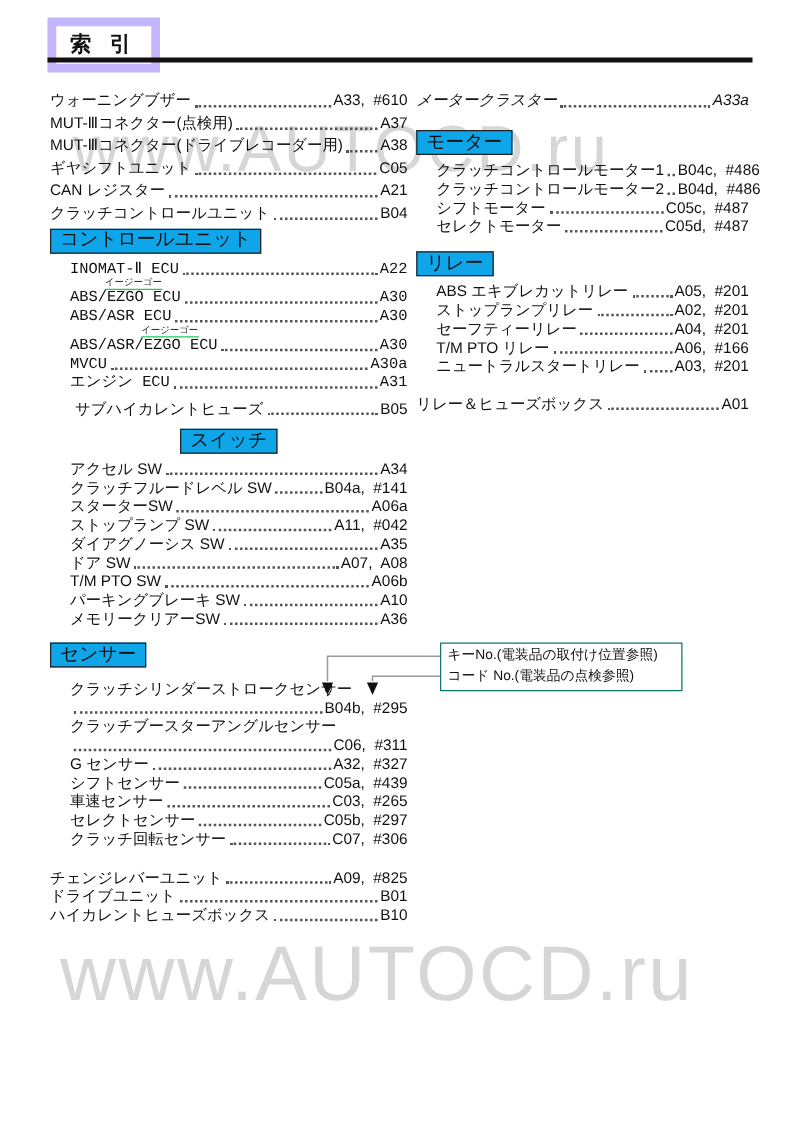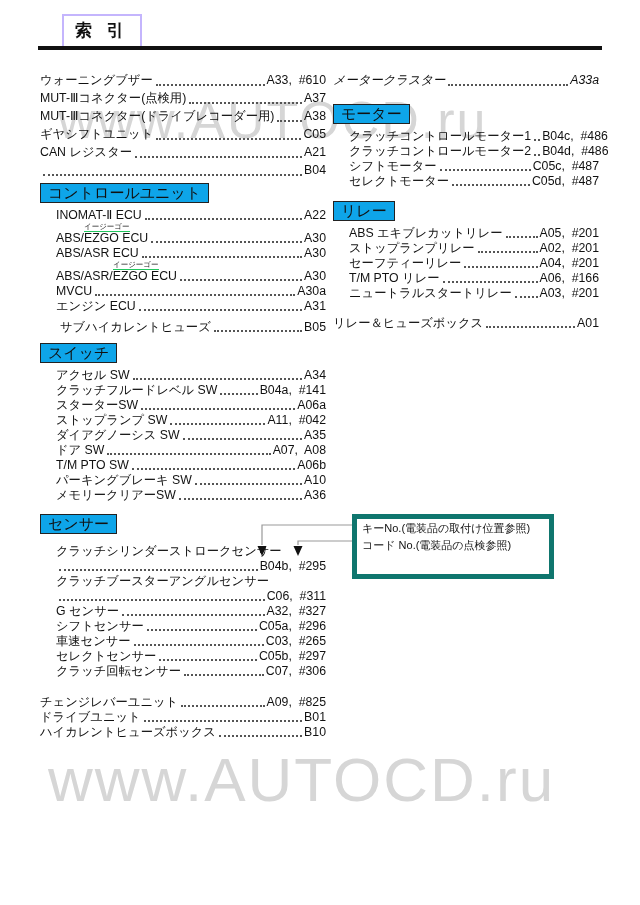--- a/index.html
+++ b/index.html
@@ -10,22 +10,22 @@
   }
   .watermark{
     position:absolute;z-index:0;white-space:nowrap;
     color:#d6d6d6;font-family:"Liberation Sans",sans-serif;
     user-select:none;
   }
   .wm-top{left:58px;top:90px;font-size:52px;letter-spacing:2px;}
   .wm-bottom{left:48px;top:744px;font-size:62px;letter-spacing:2px;}
   .title-box{
     position:absolute;left:38px;top:14px;z-index:1;
-    border:2px solid #c4b5fd;padding:3px 11px 4px;
-    font-size:17px;font-weight:bold;letter-spacing:5px;background:#fff;margin-left:24px;
+    border:7px solid #c4b5fd;padding:3px 11px 4px;
+    font-size:17px;font-weight:bold;letter-spacing:5px;background:#fff;
   }
   .title-rule{position:absolute;left:38px;top:46px;width:564px;height:4px;background:#111;z-index:1;}
   .col{position:absolute;top:66px;height:820px;z-index:1;}
   #col-left{left:40px;width:286px;}
   #col-right{left:333px;width:266px;}
   .block{position:absolute;left:0;right:0;}
   .sec-head{
     display:inline-block;border:1.6px solid #222;
     padding:1px 7px 2px;font-size:15px;line-height:15px;background:#0ea5e9;
   }
@@ -40,22 +40,22 @@
   .ref{white-space:pre;}
   .leader{
     flex:1 1 auto;min-width:6px;
     border-bottom:2px dotted #555;
     margin:0 2px 3px 3px;
   }
   .ruby-line{height:8px;line-height:8px;font-size:7.5px;white-space:pre;}
   .ruby{display:inline-block;border-bottom:1px solid #22c55e;line-height:8px;color:#222;}
   .callout{
     position:absolute;left:352px;top:514px;width:182px;z-index:3;
-    border:5px solid #0f766e;background:#fff;
-    font-size:11px;line-height:17px;padding:1px 5px 20px;
+    border:1px solid #0f766e;background:#fff;
+    font-size:11px;line-height:17px;padding:1px 5px 2px;
   }
   .leaders{position:absolute;left:0;top:0;z-index:2;pointer-events:none;}
 </style>
 </head>
 <body>
 
 <div class="page">
 
   <div class="watermark wm-top" style="color: rgb(214, 214, 214);">www.AUTOCD.ru</div>
   <div class="watermark wm-bottom" style="color: rgb(214, 214, 214);">www.AUTOCD.ru</div>
@@ -98,27 +98,28 @@
           </div>
           <div class="entry">
             <div class="erow">
               <span class="lbl">CAN レジスター</span>
               <span class="leader"></span>
               <span class="ref">A21</span>
             </div>
           </div>
           <div class="entry">
             <div class="erow">
+              <span class="lbl">クラッチコントロールユニット</span>
               <span class="leader"></span>
               <span class="ref">B04</span>
             </div>
           </div>
         </div>
       </div>
-      <div class="block" style="top: 117px; --rh: 15px;"><div class="sec-head">コントロールユニット</div><div class="entries indented">
+      <div class="block" style="top: 117px; font-family: Liberation Mono, monospace; --rh: 15px;"><div class="sec-head">コントロールユニット</div><div class="entries indented">
           <div class="entry">
             <div class="erow">
               <span class="lbl">INOMAT-Ⅱ ECU</span>
               <span class="leader"></span>
               <span class="ref">A22</span>
             </div>
           </div>
           <div class="entry">
             <div class="ruby-line"><span class="ruby" style="margin-left: 28px;">イージーゴー</span></div>
             <div class="erow">
@@ -161,21 +162,21 @@
         <div class="entries">
           <div class="entry">
             <div class="erow">
               <span class="lbl">サブハイカレントヒューズ</span>
               <span class="leader"></span>
               <span class="ref">B05</span>
             </div>
           </div>
         </div>
       </div>
-      <div class="block" style="top: 277px; --rh: 15px;"><div class="sec-head">スイッチ</div><div class="entries indented">
+      <div class="block" style="top: 277px; text-align: center; --rh: 15px;"><div class="sec-head">スイッチ</div><div class="entries indented">
           <div class="entry">
             <div class="erow">
               <span class="lbl">アクセル SW</span>
               <span class="leader"></span>
               <span class="ref">A34</span>
             </div>
           </div>
           <div class="entry">
             <div class="erow">
               <span class="lbl">クラッチフルードレベル SW</span>
@@ -256,21 +257,21 @@
             <div class="erow">
               <span class="lbl">G センサー</span>
               <span class="leader"></span>
               <span class="ref">A32,  #327</span>
             </div>
           </div>
           <div class="entry">
             <div class="erow">
               <span class="lbl">シフトセンサー</span>
               <span class="leader"></span>
-              <span class="ref">C05a,  #296</span>
+              <span class="ref">C05a,  #439</span>
             </div>
           </div>
           <div class="entry">
             <div class="erow">
               <span class="lbl">車速センサー</span>
               <span class="leader"></span>
               <span class="ref">C03,  #265</span>
             </div>
           </div>
           <div class="entry">

